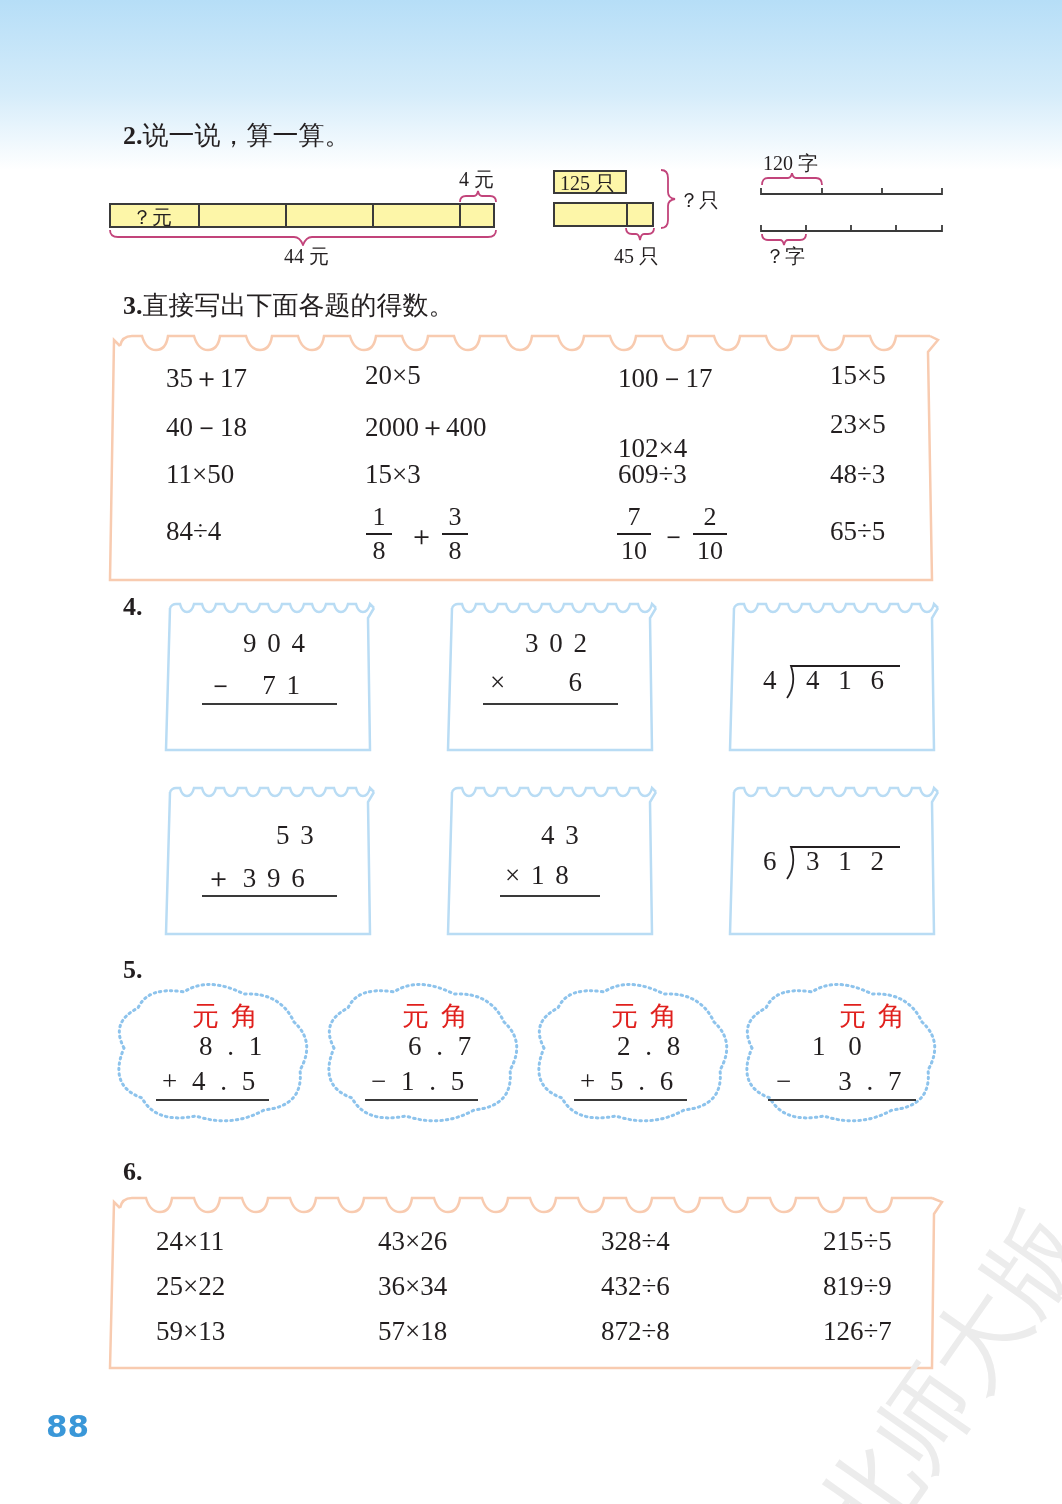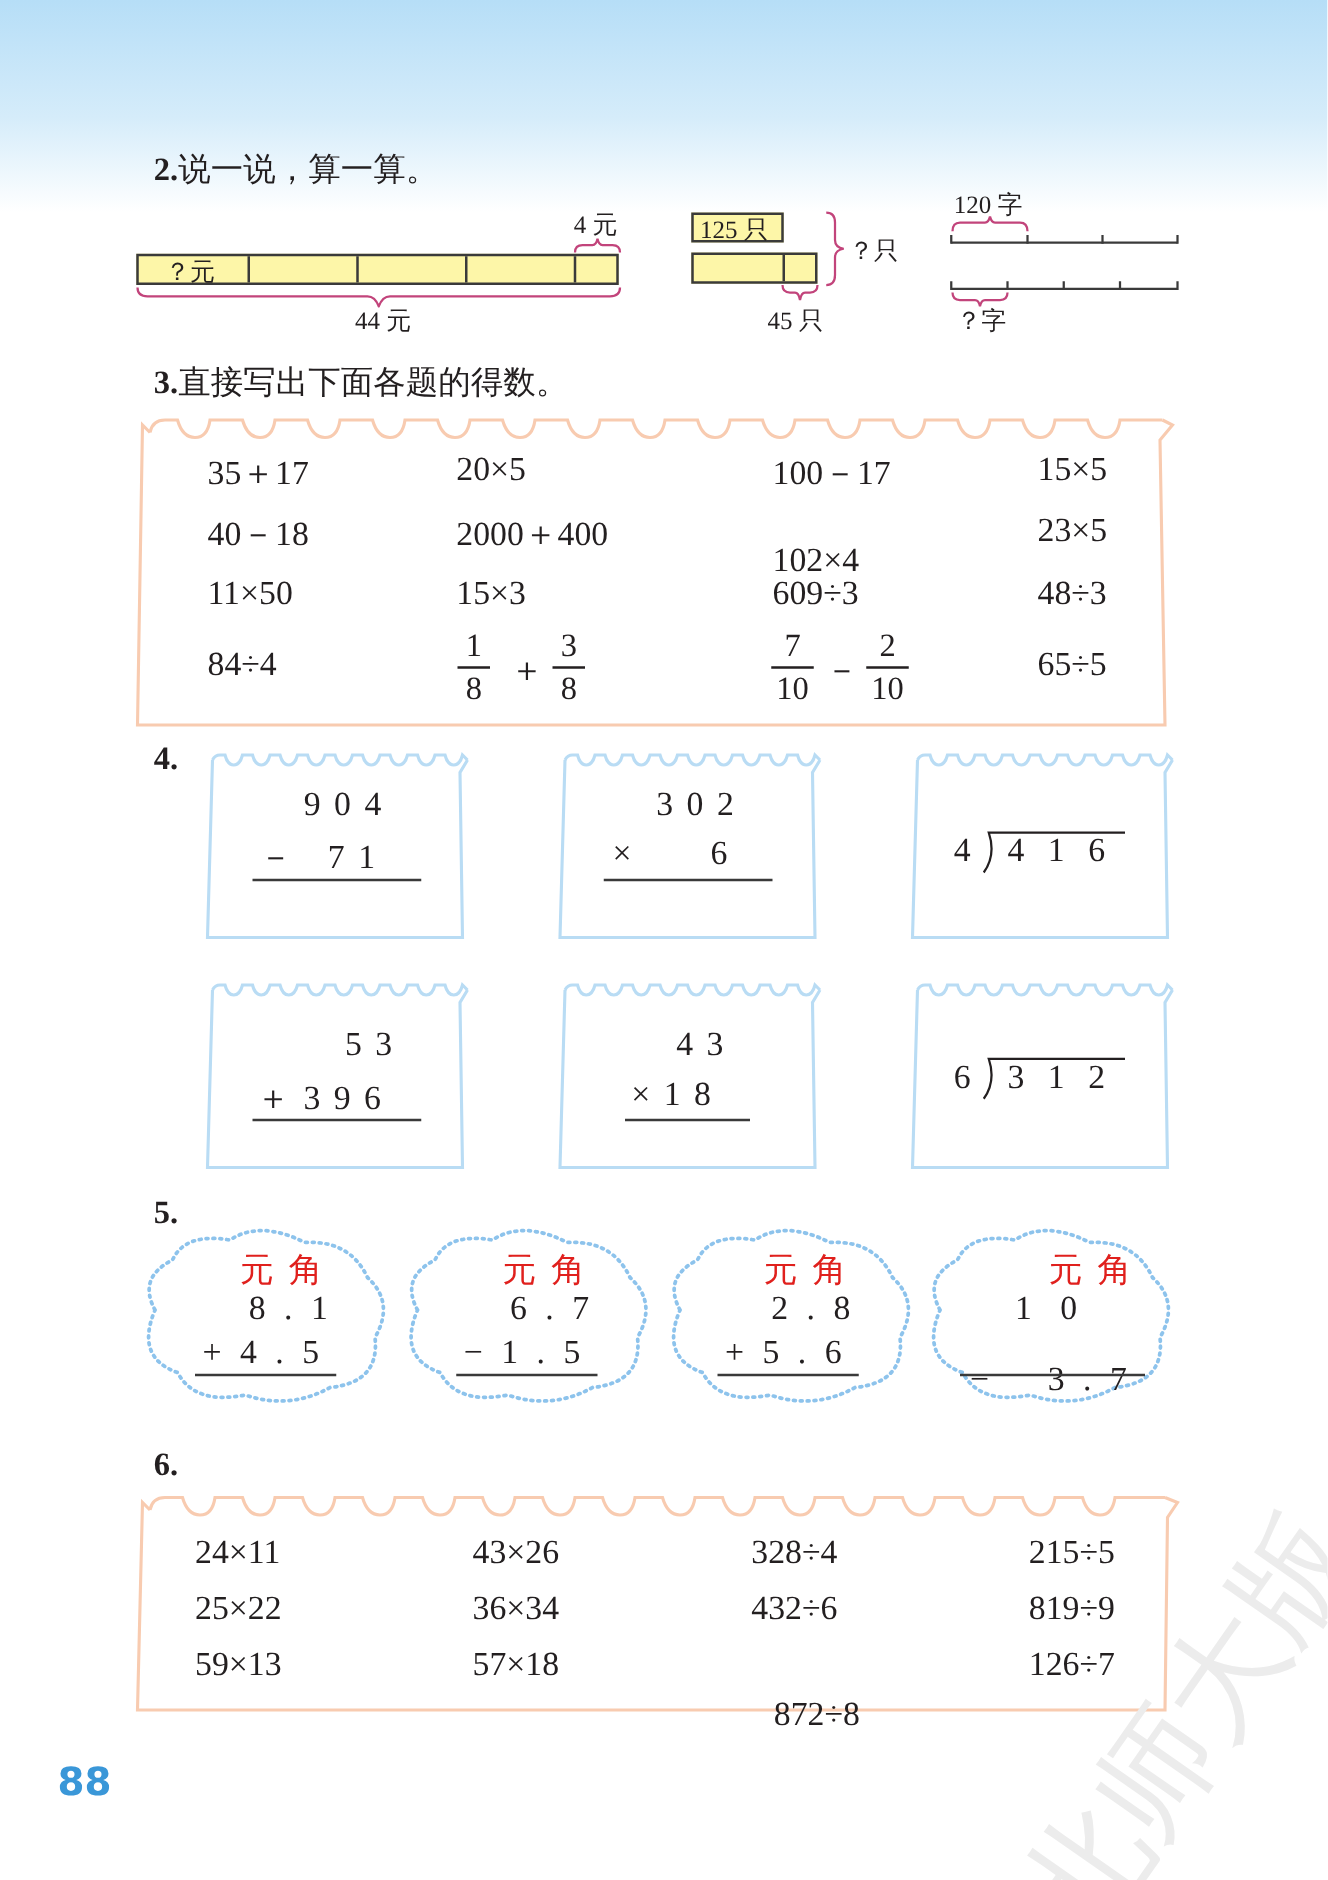--- a/index.html
+++ b/index.html
@@ -255,21 +255,21 @@
   <div class="vtext" style="left:617px;top:1031px;letter-spacing:4px;">2 . 8</div>
   <div class="vtext" style="left:580px;top:1066px;letter-spacing:4px;">+ 5 . 6</div>
   <div class="uline" style="left:574px;top:1099px;width:113px;"></div>
 </div>
 <div>
   <svg class="abs" style="left:732px;top:978px;" width="220" height="156">
       <use href="#cloud"></use>
     </svg>
   <div class="vtext red" style="left:839px;top:998px;letter-spacing:12px;"><span>元</span><span>角</span></div>
   <div class="vtext" style="left:812px;top:1031px;letter-spacing:8px;">1 0</div>
-  <div class="vtext" style="left:776px;top:1066px;letter-spacing:4px;margin-top:22px;">−    3 . 7</div>
+  <div class="vtext" style="left:776px;top:1066px;letter-spacing:4px;">−    3 . 7</div>
   <div class="uline" style="left:768px;top:1099px;width:148px;"></div>
 </div>
 
 <div class="qtitle" style="top:1157px;"><b>6.</b></div>
 <svg class="panel" style="left:106px;top:1192px;" width="838" height="180">
   <g fill="none" stroke="#f8cbb0" stroke-width="2.5">
     <path d="M14 16 L8 10 L4 176 L826 176 L828 22 L836 10 L826 6"></path>
     <path d="M14 16 Q16 6 26 6
       L40 6 Q44 20 54 20 Q64 20 66 6 L88 6 Q92 20 102 20 Q112 20 114 6 L136 6 Q140 20 150 20 Q160 20 162 6 L184 6 Q188 20 198 20 Q208 20 210 6
       L232 6 Q236 20 246 20 Q256 20 258 6 L280 6 Q284 20 294 20 Q304 20 306 6 L328 6 Q332 20 342 20 Q352 20 354 6 L376 6 Q380 20 390 20 Q400 20 402 6
@@ -283,19 +283,19 @@
   <div class="expr" style="left:601px;top:1226px;">328÷4</div>
   <div class="expr" style="left:823px;top:1226px;">215÷5</div>
 
   <div class="expr" style="left:156px;top:1271px;">25×22</div>
   <div class="expr" style="left:378px;top:1271px;">36×34</div>
   <div class="expr" style="left:601px;top:1271px;">432÷6</div>
   <div class="expr" style="left:823px;top:1271px;">819÷9</div>
 
   <div class="expr" style="left:156px;top:1316px;">59×13</div>
   <div class="expr" style="left:378px;top:1316px;">57×18</div>
-  <div class="expr" style="left:619px;top:1316px;margin-top:40px;">872÷8</div>
+  <div class="expr" style="left:601px;top:1316px;">872÷8</div>
   <div class="expr" style="left:823px;top:1316px;">126÷7</div>
 </div>
 
 <div class="watermark" style="left:790px;top:1500px;">北师大版</div>
 
 <div class="pagenum">88</div>
 
 </body></html>

